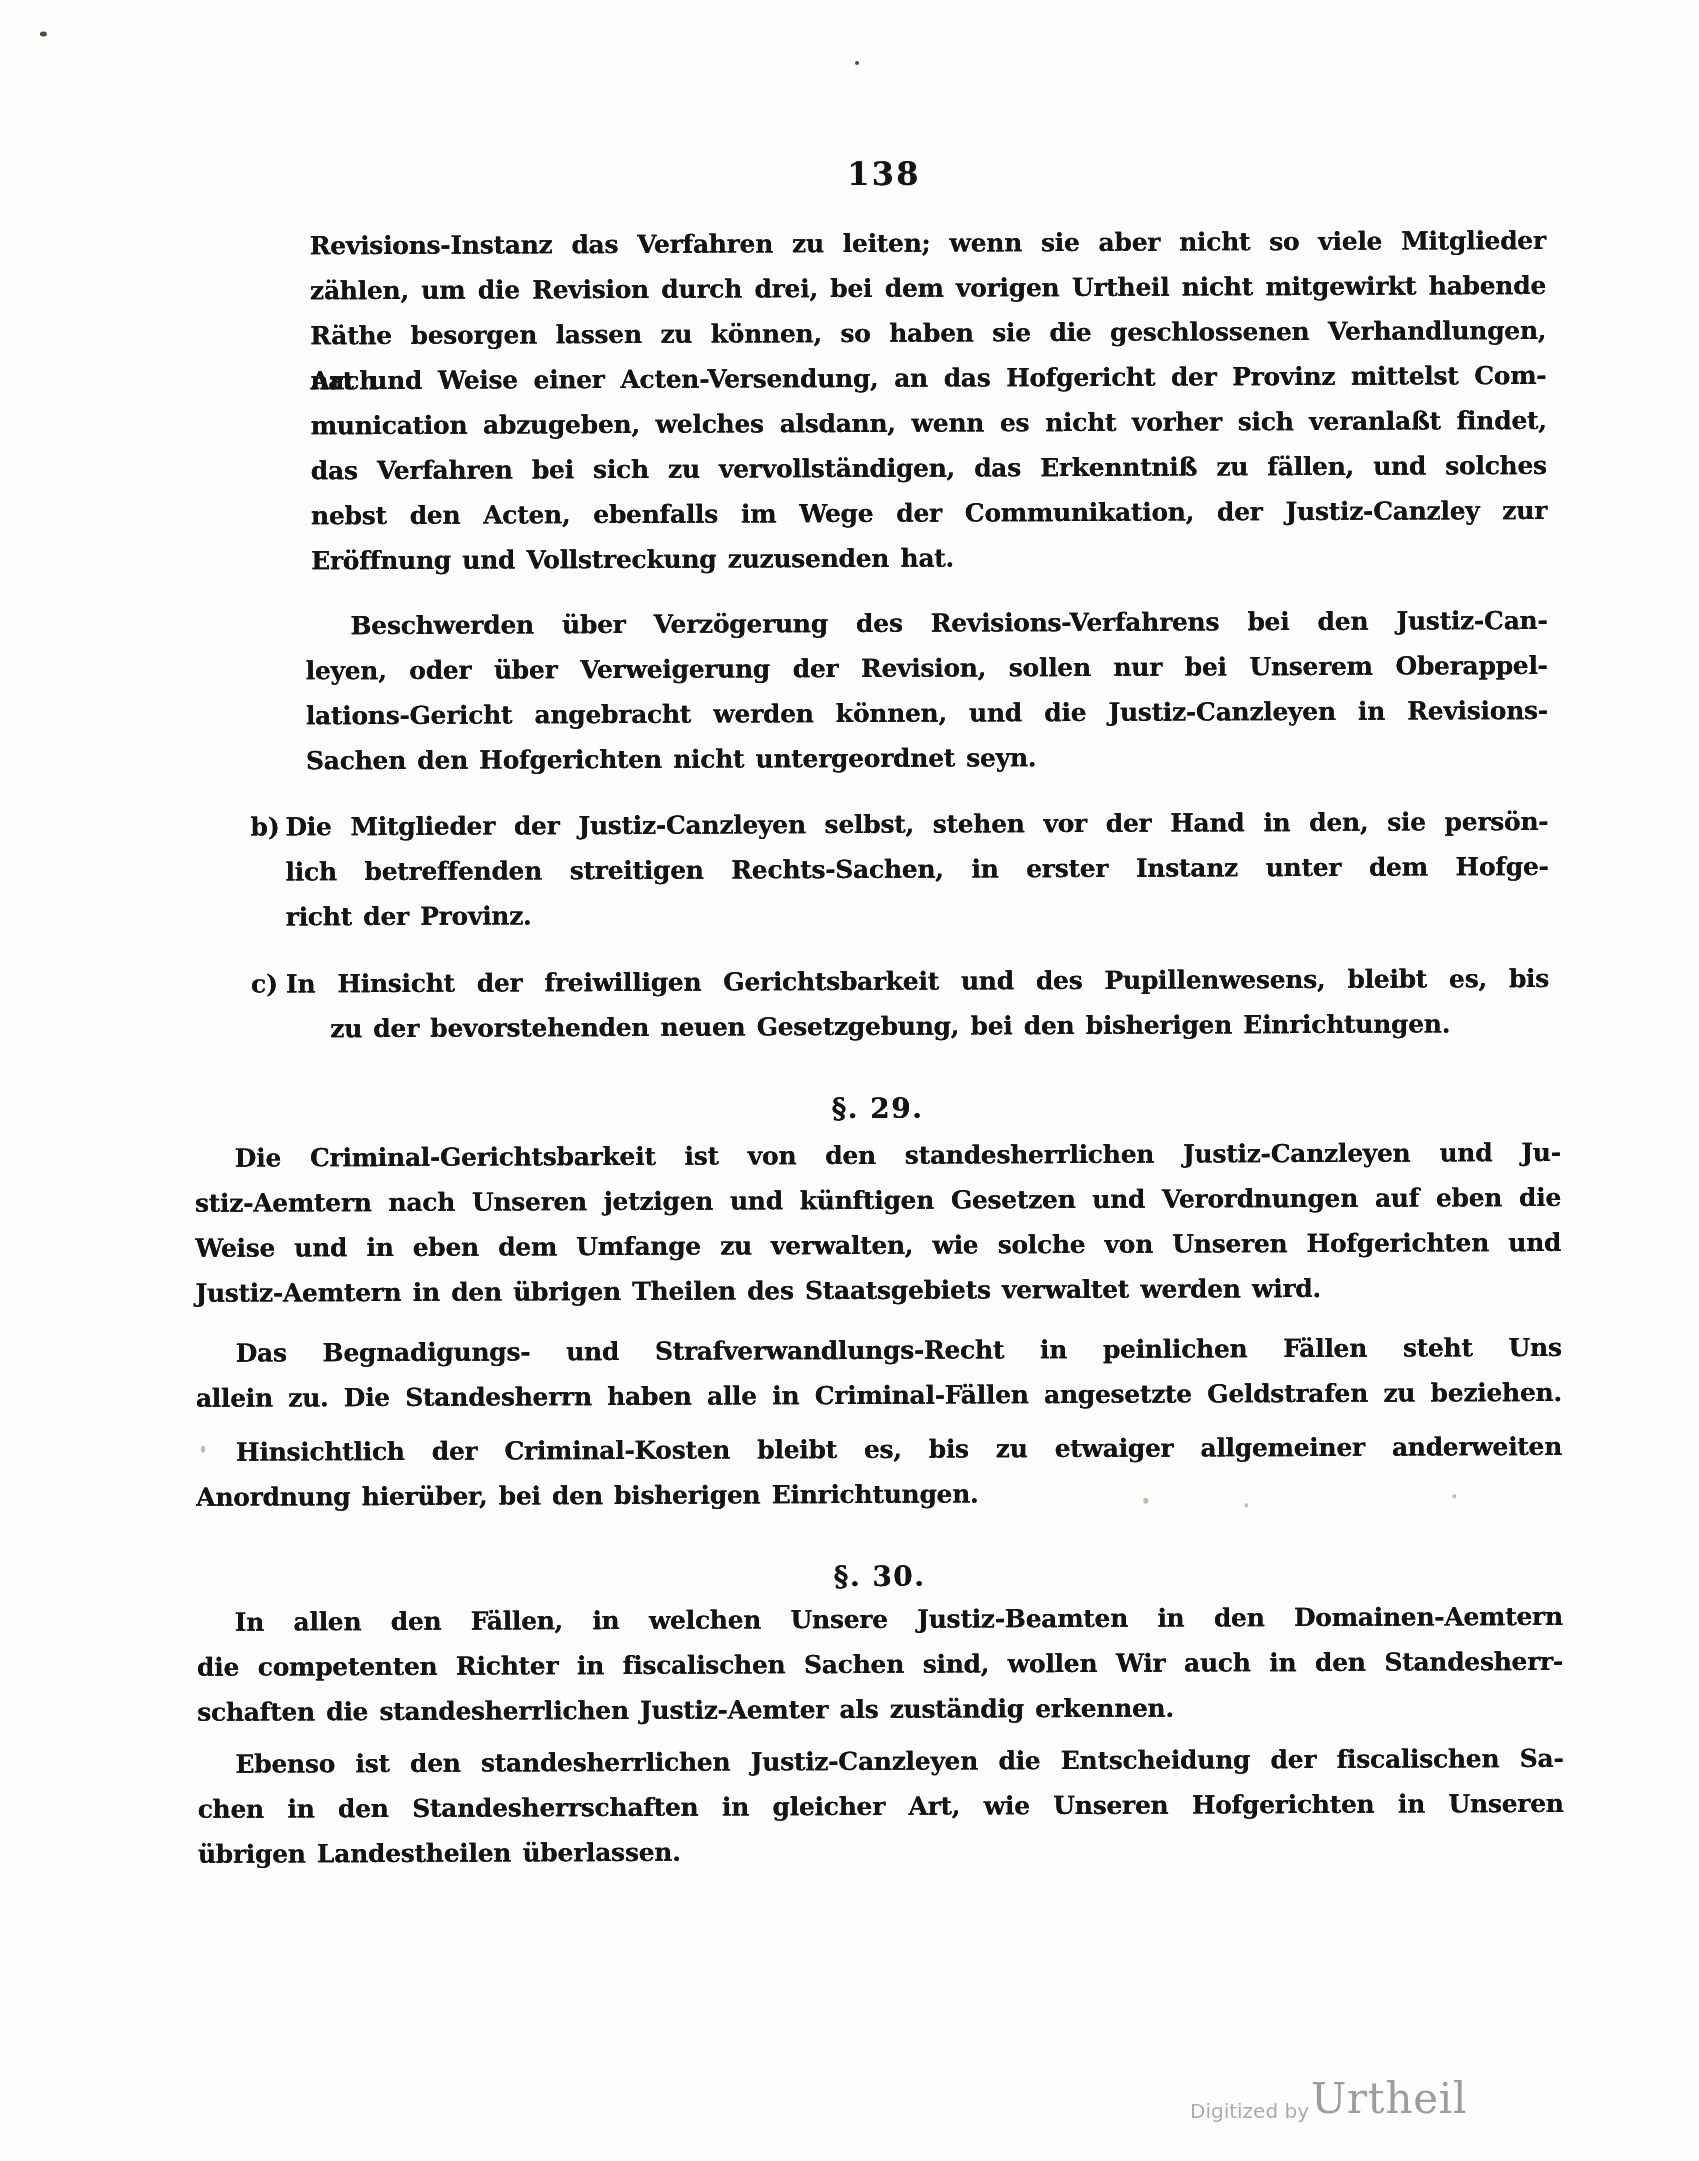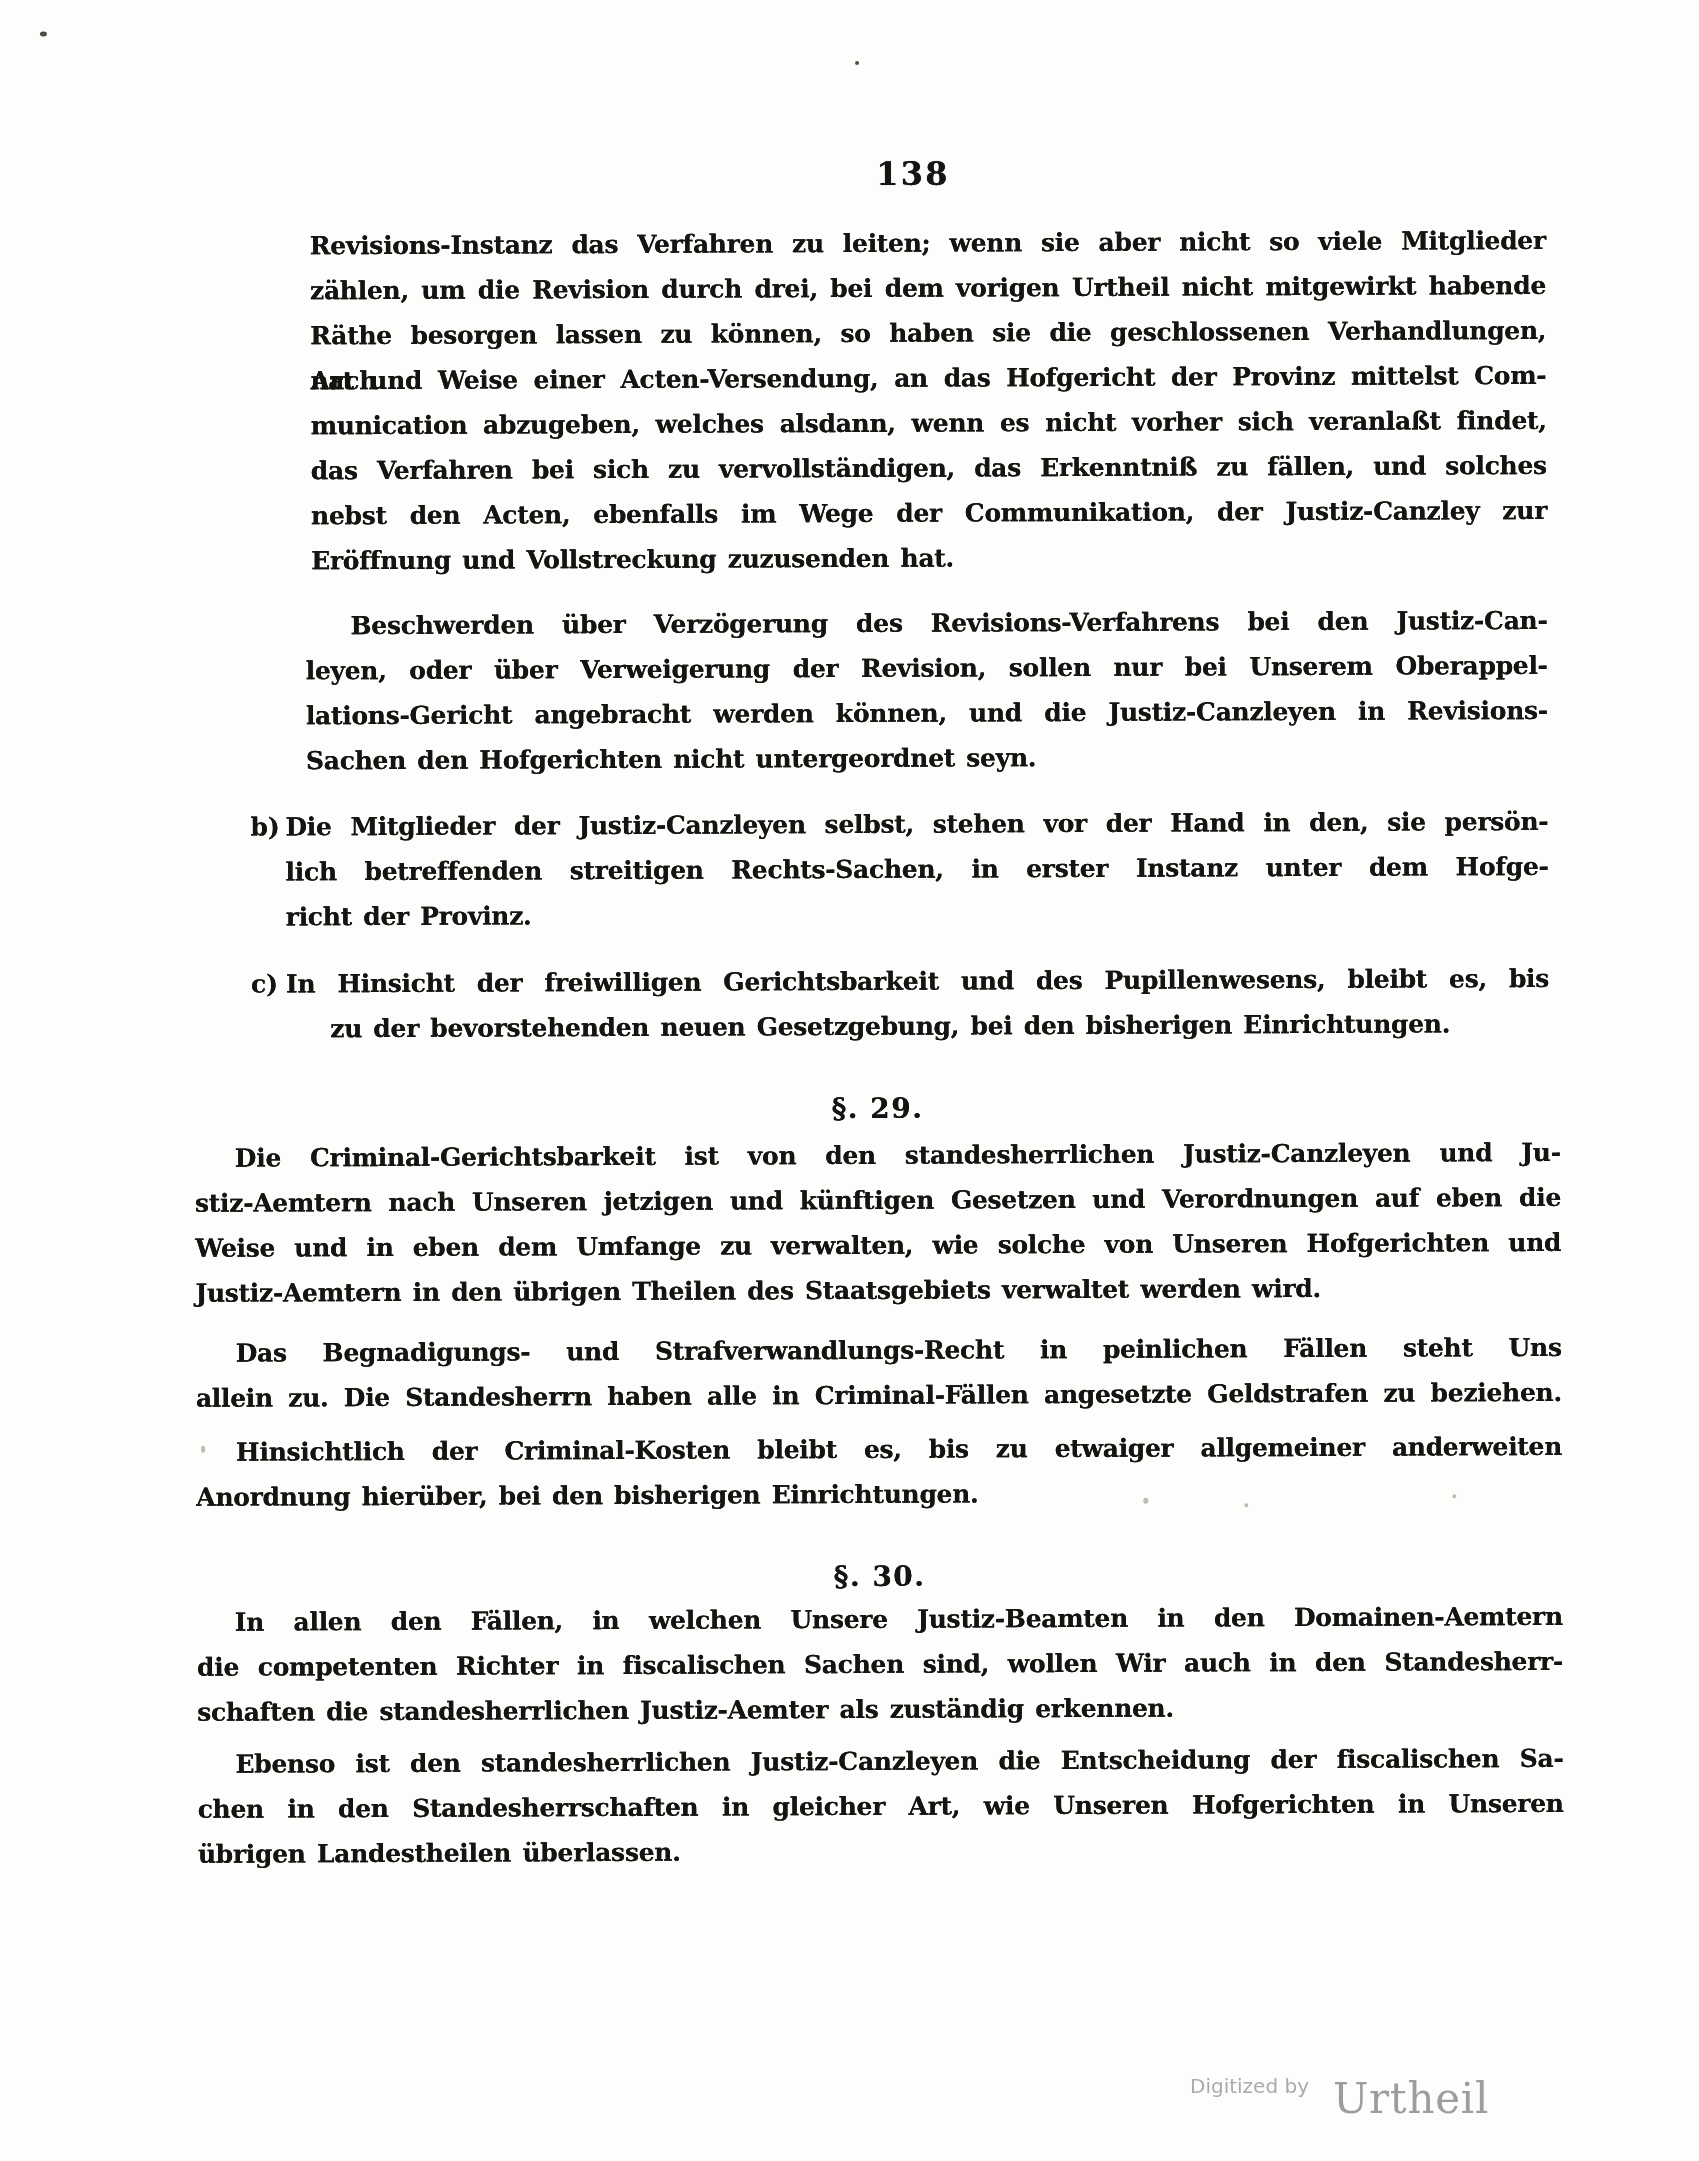--- a/index.html
+++ b/index.html
@@ -18,21 +18,21 @@
   }
   .scan {
     position: absolute;
     left: 0; top: 0;
     width: 100%; height: 100%;
     transform: rotate(-0.25deg);
     transform-origin: 50% 45%;
   }
   .pagenum {
     position: absolute;
-    left: 858px;
+    left: 829px;
     top: 155px;
     width: 117px;
     text-align: center;
     font-size: 32px;
     font-weight: 700;
     letter-spacing: 2.2px;
     text-shadow: 0 0 0.7px rgba(0,0,0,0.85);
   }
   .para {
     position: absolute;
@@ -71,22 +71,22 @@
     font-size: 28px;
     font-weight: 700;
     letter-spacing: 1.5px;
     text-shadow: 0 0 0.5px rgba(10,8,6,0.9);
   }
   .watermark {
     position: absolute;
     left: 1190px;
     top: 2074px;
     display: flex;
-    align-items: flex-start;
-    gap: 24px;
+    align-items: flex-end;
+    gap: 2px;
     transform: none;
   }
   .wm-prefix {
     font-size: 20px;
     color: #ababab;
     font-family: "DejaVu Sans", "Liberation Sans", sans-serif;
   }
   .wm-brand {
     font-size: 42px;
     color: #9d9d9d;

